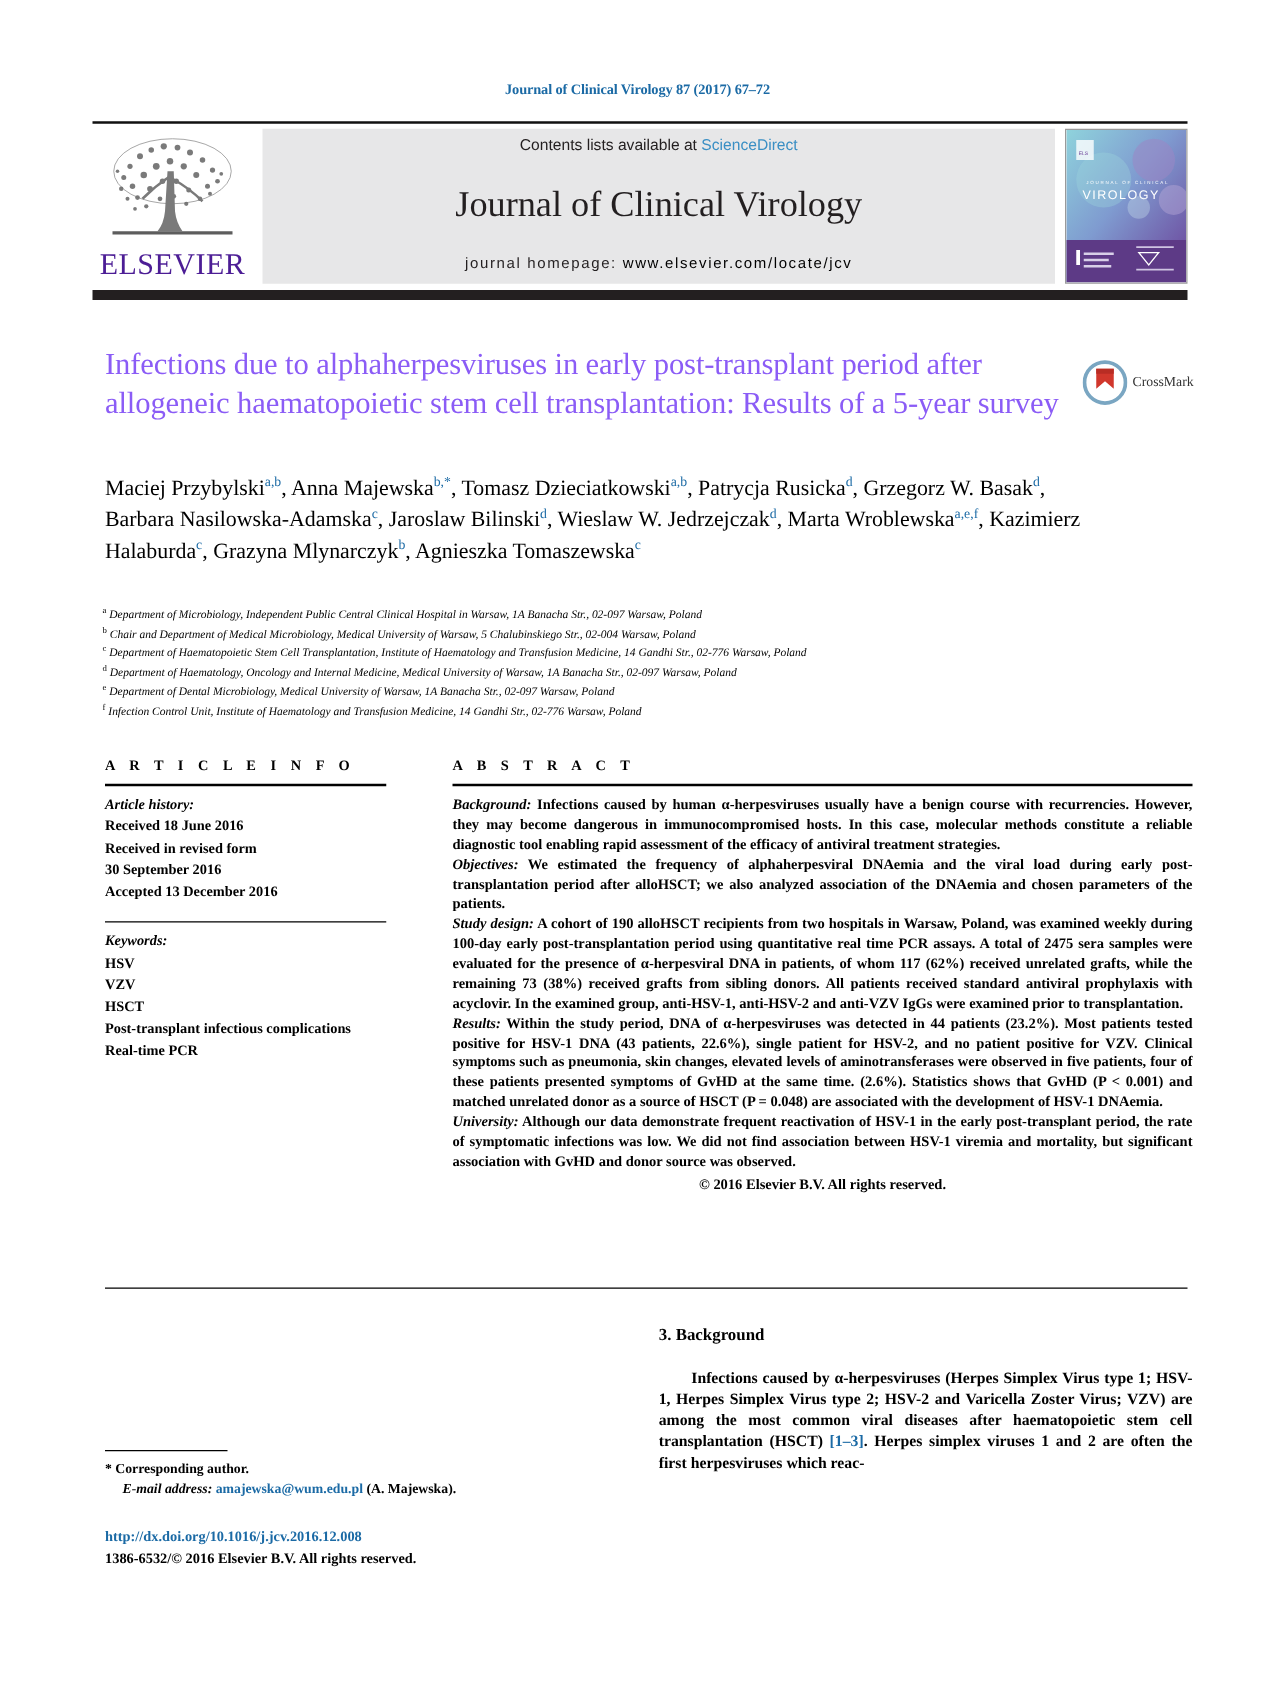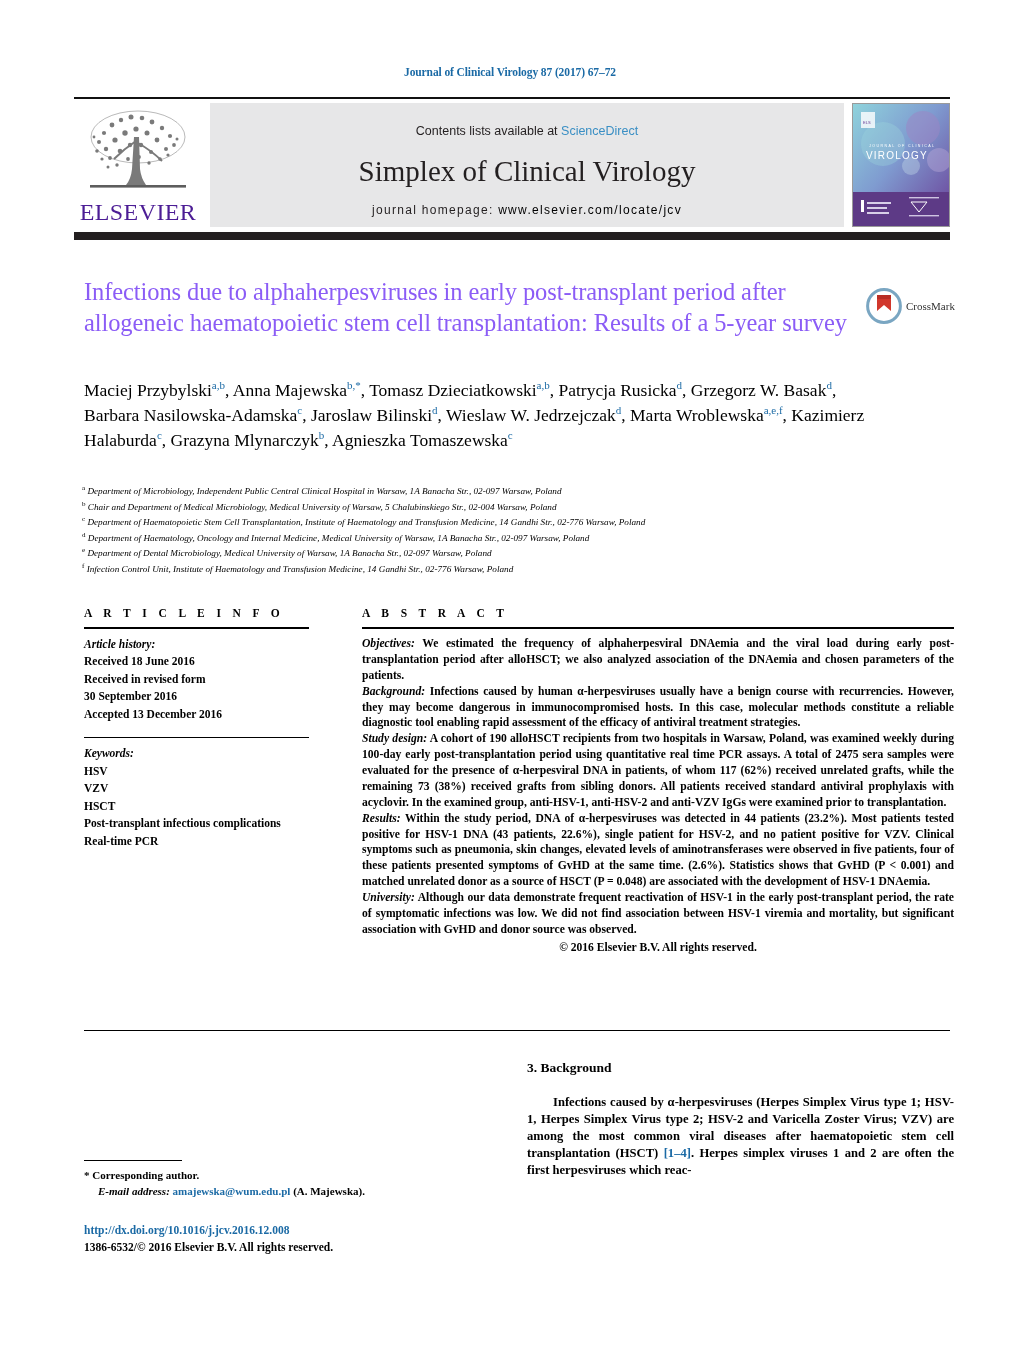--- a/index.html
+++ b/index.html
@@ -50,21 +50,21 @@
     color: #4c1d95;
     font-size: 24px;
     letter-spacing: 0.4px;
     line-height: 1;
     margin-top: 1px;
   }
   .journal-band {
     flex: 1 1 auto;
     background: #e7e7e8;
     margin: 0 8px;
-    padding: 21px 10px 10px;
+    padding: 6px 10px 10px;
     text-align: center;
     display: flex; flex-direction: column;
     justify-content: space-between;
     min-height: 118px;
   }
   .contents-line {
     font-family: "Liberation Sans", sans-serif;
     font-size: 12.5px;
     color: #231f20;
   }
@@ -280,21 +280,21 @@
           <rect x="6" y="78" width="96" height="2.6" fill="#5d5d5d"></rect>
         </g>
       </svg>
       <div class="elsevier-word">ELSEVIER</div>
     </div>
 
     <div class="journal-band">
       <div class="contents-line">
         <span>Contents lists available at </span><span class="sd">ScienceDirect</span>
       </div>
-      <div class="journal-title">Simplex of Clinical Virology</div>
+      <div class="journal-title">Journal of Clinical Virology</div>
       <div class="homepage-line">
         <span>journal homepage: </span><span class="url">www.elsevier.com/locate/jcv</span>
       </div>
     </div>
 
     <div class="cover-thumb">
       <svg width="96" height="122" viewBox="0 0 96 122">
         <defs>
           <linearGradient id="cg" x1="0" y1="0" x2="1" y2="1">
             <stop offset="0%" stop-color="#8fd3dc"></stop>
@@ -367,35 +367,35 @@
       <div class="info-line">HSCT</div>
       <div class="info-line">Post-transplant infectious complications</div>
       <div class="info-line">Real-time PCR</div>
     </div>
   </div>
 
   <div class="col-right">
     <div class="sec-head">A B S T R A C T</div>
     <hr class="hr-thick">
     <div class="abstract-body">
+        <p><span class="lead">Background:</span> Infections caused by human α-herpesviruses usually have a benign course with recurrencies. However, they may become dangerous in immunocompromised hosts. In this case, molecular methods constitute a reliable diagnostic tool enabling rapid assessment of the efficacy of antiviral treatment strategies.</p>
         <p><span class="lead">Objectives:</span> We estimated the frequency of alphaherpesviral DNAemia and the viral load during early post-transplantation period after alloHSCT; we also analyzed association of the DNAemia and chosen parameters of the patients.</p>
-        <p><span class="lead">Background:</span> Infections caused by human α-herpesviruses usually have a benign course with recurrencies. However, they may become dangerous in immunocompromised hosts. In this case, molecular methods constitute a reliable diagnostic tool enabling rapid assessment of the efficacy of antiviral treatment strategies.</p>
         <p><span class="lead">Study design:</span> A cohort of 190 alloHSCT recipients from two hospitals in Warsaw, Poland, was examined weekly during 100-day early post-transplantation period using quantitative real time PCR assays. A total of 2475 sera samples were evaluated for the presence of α-herpesviral DNA in patients, of whom 117 (62%) received unrelated grafts, while the remaining 73 (38%) received grafts from sibling donors. All patients received standard antiviral prophylaxis with acyclovir. In the examined group, anti-HSV-1, anti-HSV-2 and anti-VZV IgGs were examined prior to transplantation.</p>
         <p><span class="lead">Results:</span> Within the study period, DNA of α-herpesviruses was detected in 44 patients (23.2%). Most patients tested positive for HSV-1 DNA (43 patients, 22.6%), single patient for HSV-2, and no patient positive for VZV. Clinical symptoms such as pneumonia, skin changes, elevated levels of aminotransferases were observed in five patients, four of these patients presented symptoms of GvHD at the same time. (2.6%). Statistics shows that GvHD (P &lt; 0.001) and matched unrelated donor as a source of HSCT (P = 0.048) are associated with the development of HSV-1 DNAemia.</p>
         <p><span class="lead">University:</span> Although our data demonstrate frequent reactivation of HSV-1 in the early post-transplant period, the rate of symptomatic infections was low. We did not find association between HSV-1 viremia and mortality, but significant association with GvHD and donor source was observed.</p>
       </div>
     <div class="copyright">© 2016 Elsevier B.V. All rights reserved.</div>
   </div>
 
   <div class="lower-rule"></div>
 
   <div class="bg-section">
     <h2 class="bg-head">3. Background</h2>
     <p class="bg-body">
-      <span>Infections caused by α-herpesviruses (Herpes Simplex Virus type 1; HSV-1, Herpes Simplex Virus type 2; HSV-2 and Varicella Zoster Virus; VZV) are among the most common viral diseases after haematopoietic stem cell transplantation (HSCT) </span><span class="ref">[1–4]</span><span>. Herpes simplex viruses 1 and 2 are often the first herpesviruses which reac-</span>
+      <span>Infections caused by α-herpesviruses (Herpes Simplex Virus type 1; HSV-1, Herpes Simplex Virus type 2; HSV-2 and Varicella Zoster Virus; VZV) are among the most common viral diseases after haematopoietic stem cell transplantation (HSCT) </span><span class="ref">[1–3]</span><span>. Herpes simplex viruses 1 and 2 are often the first herpesviruses which reac-</span>
     </p>
   </div>
 
   <div class="footnote-rule"></div>
   <div class="footnote">
     <div>
       <span>*</span>
       <span>Corresponding author.</span>
     </div>
     <div style="padding-left:14px">

